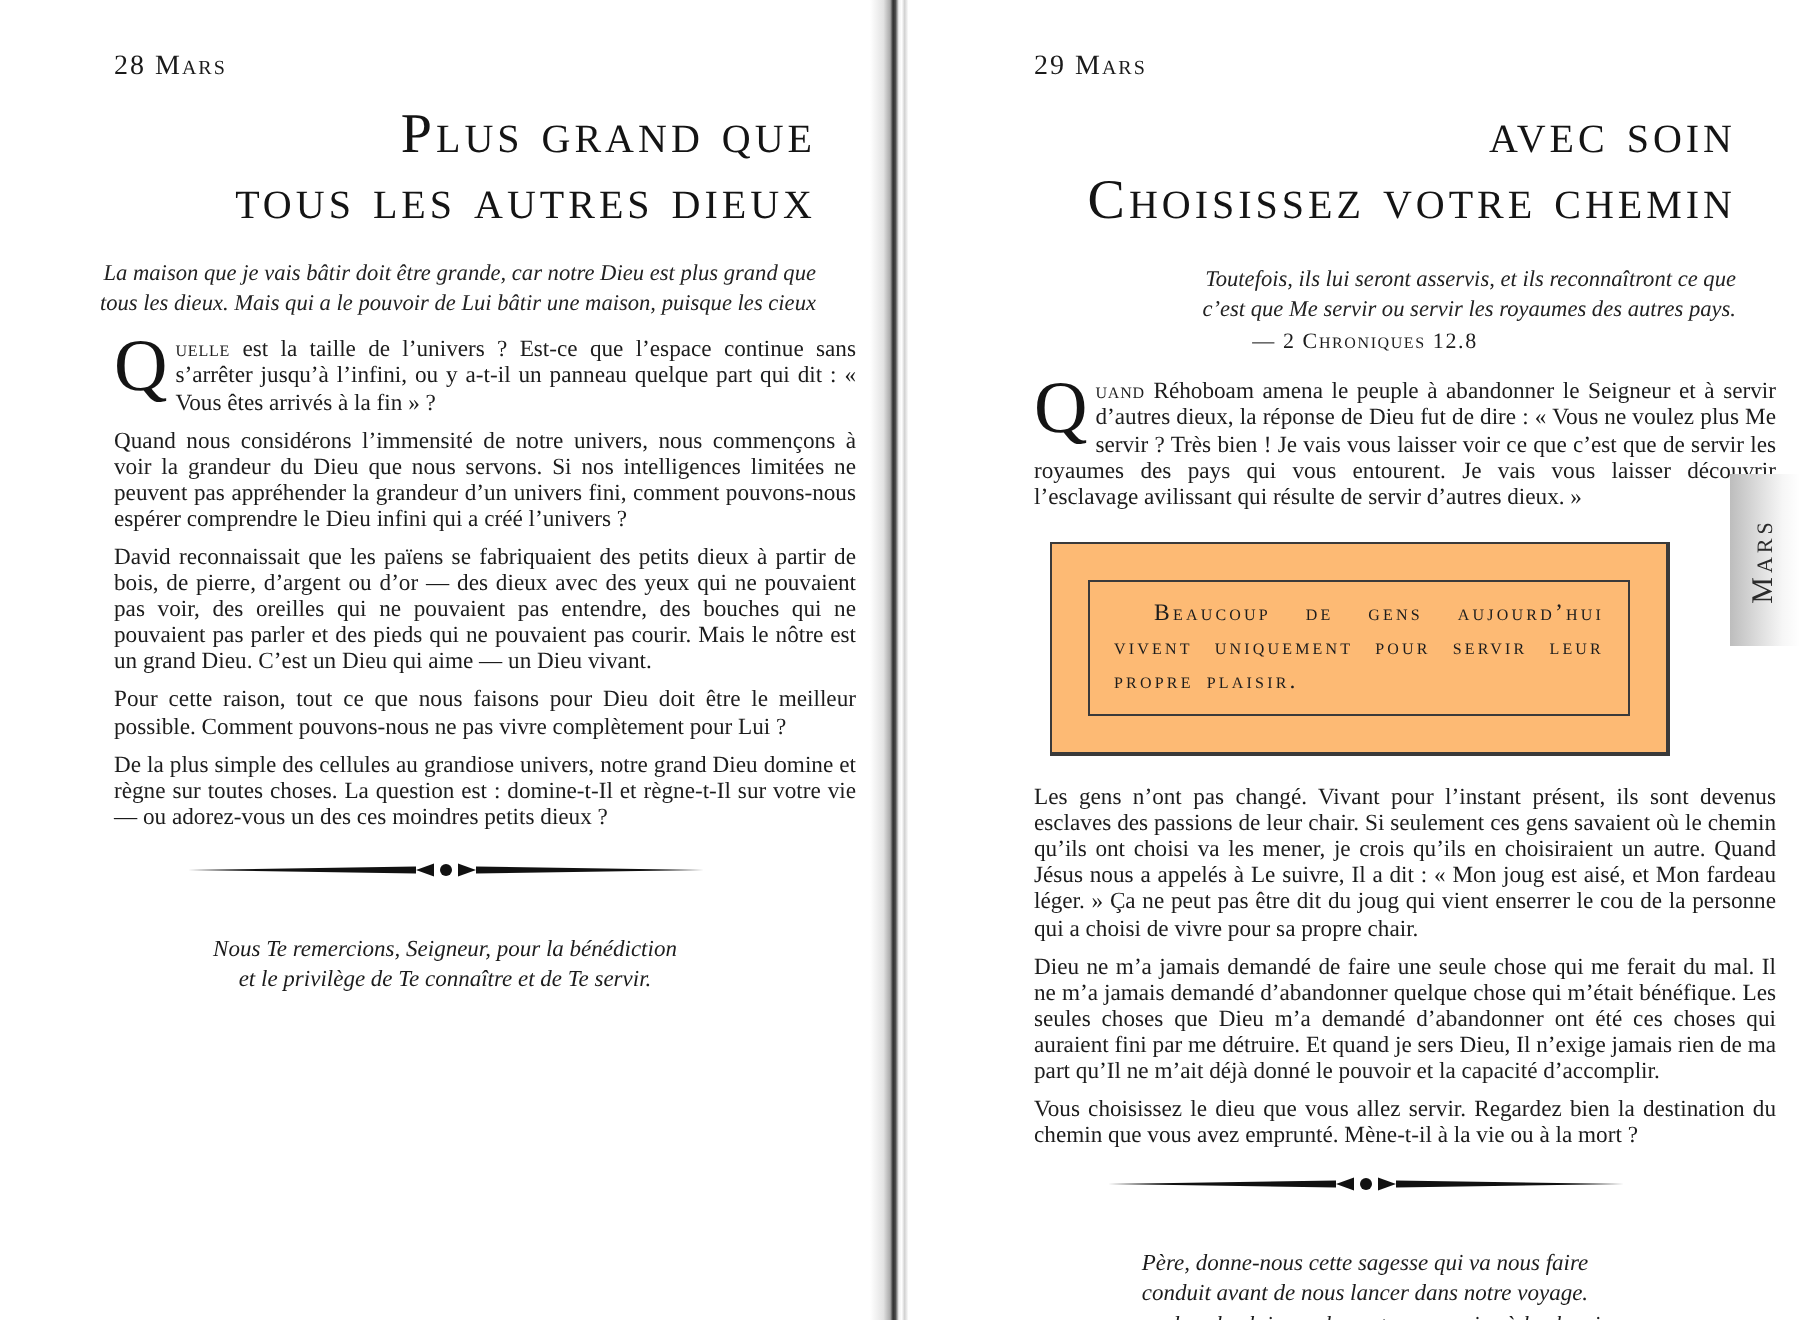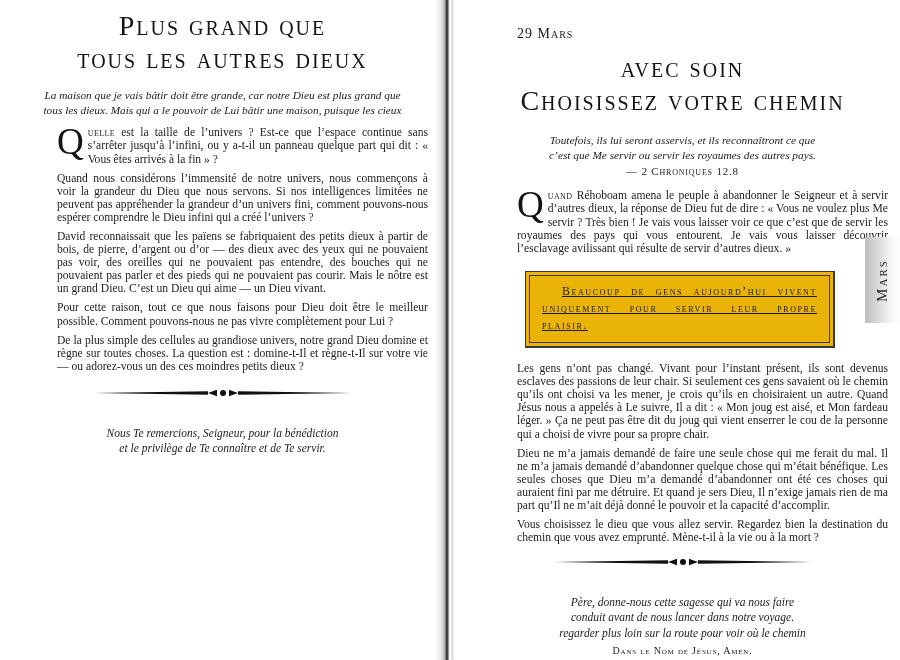--- a/index.html
+++ b/index.html
@@ -18,31 +18,31 @@
   .date {
     margin-top:26px;
     font-variant:small-caps;
     font-size:14px;
     letter-spacing:1px;
     color:#1a1a1a;
   }
   .centered { transform:translateX(-20px); }
   .title {
     margin-top:12px;
-    text-align:center;
+    text-align:right;
     font-variant:small-caps;
     font-size:28px;
     letter-spacing:2px;
     line-height:1.0;
     color:#141414;
   }
   .title .tline { display:block; margin-top:5px; }
   .epigraph {
     margin-top:15px;
-    text-align:center;
+    text-align:right;
     font-style:italic;
     font-size:11.3px;
     line-height:1.3;
     color:#222;
   }
   .attribution {
     margin-top:3px;
     text-align:center;
     font-variant:small-caps;
     font-size:11px;
@@ -58,23 +58,22 @@
     color:#141414;
   }
   .lead { font-variant:small-caps; letter-spacing:0.4px; }
 
   .callout {
     margin-top:12px;
     margin-bottom:12px;
     border:1px solid #3a3a3a;
     border-right-width:2px;
     border-bottom-width:2px;
-    padding:3px;
-    background:#eab308;
-    text-decoration:underline;
+    padding:18px;
+    background:#fdba74;
   }
   .callout-left  { width:350px; margin-left:13px; }
   .callout-right { width:310px; margin-left:8px; }
   .callout-inner {
     border:1px solid #3a3a3a;
     padding:7px 12px 8px;
     font-variant:small-caps;
     font-size:11.8px;
     letter-spacing:1.6px;
     word-spacing:2px;
@@ -118,20 +117,21 @@
     font-size:15px;
     letter-spacing:2px;
     white-space:nowrap;
     color:#2a2a2a;
   }
 </style>
 </head>
 <body>
 
 <div class="page page-left">
+  <div class="date">28 Mars</div>
 
   <div class="title centered">
     <span class="tline">Plus grand que</span>
     <span class="tline">tous les autres dieux</span>
   </div>
 
   <div class="epigraph centered">
     <div>La maison que je vais bâtir doit être grande, car notre Dieu est plus grand que</div>
     <div>tous les dieux. Mais qui a le pouvoir de Lui bâtir une maison, puisque les cieux</div>
   </div>

